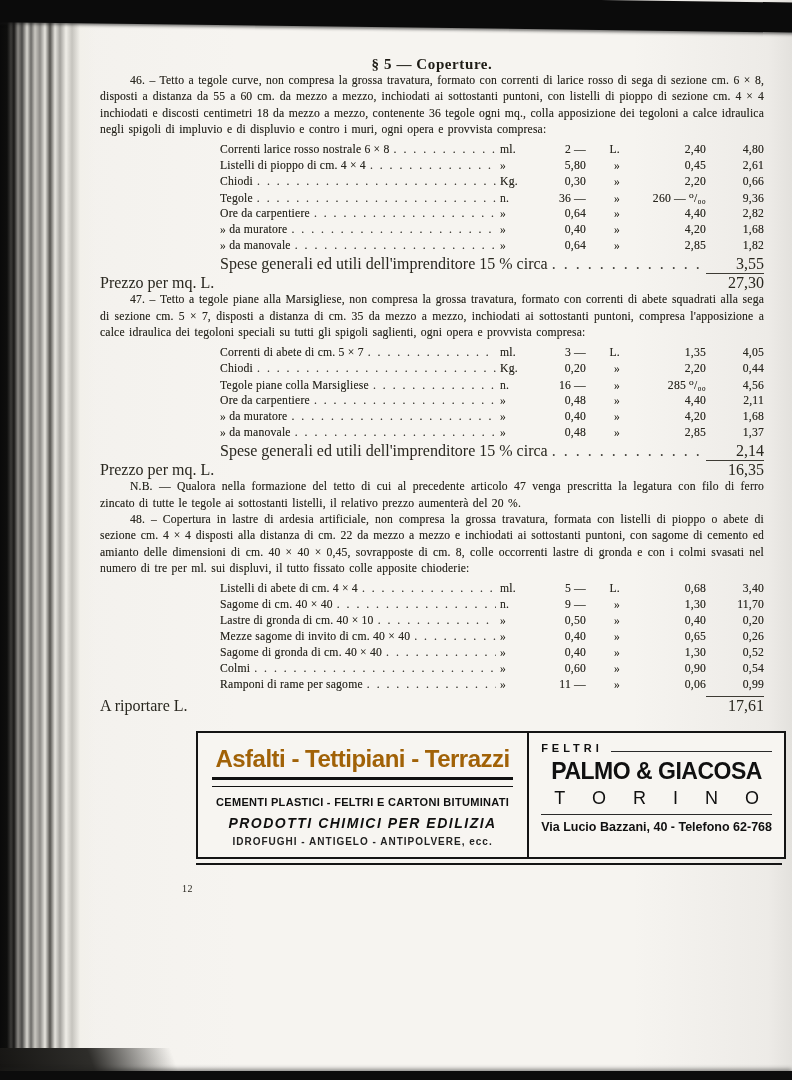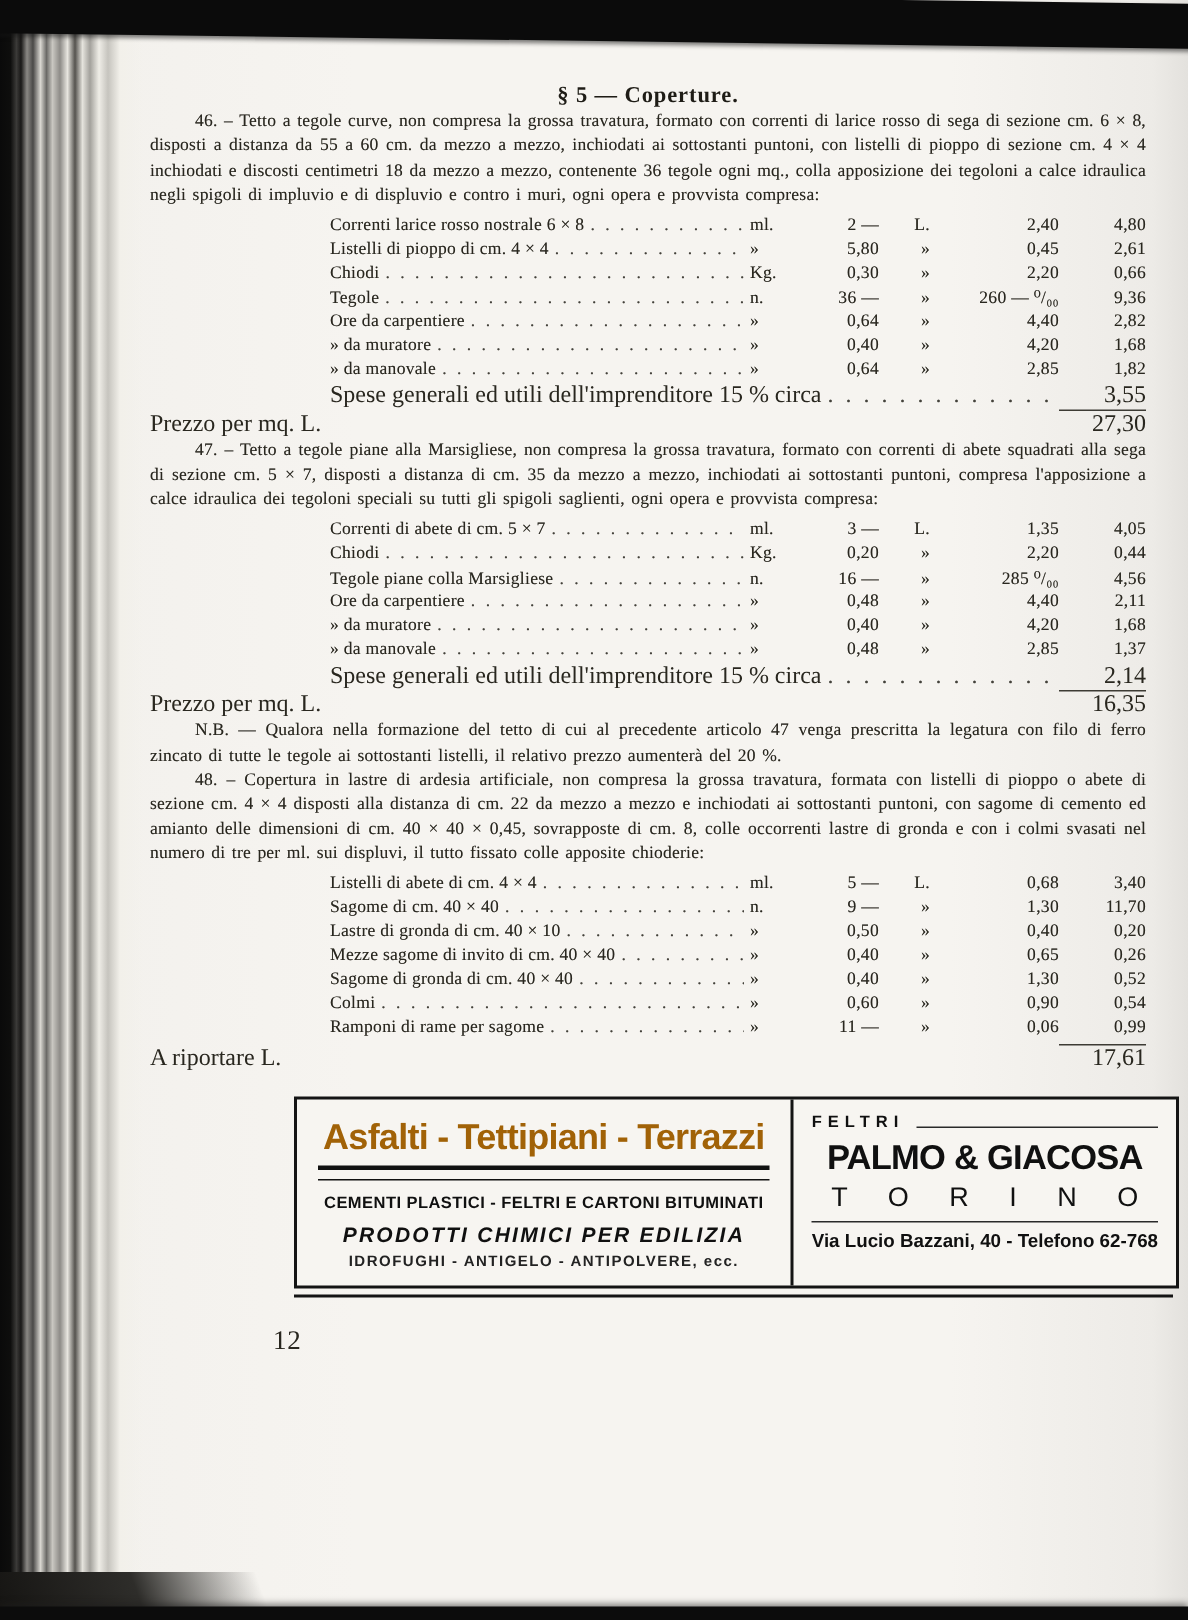--- a/index.html
+++ b/index.html
@@ -61,21 +61,21 @@
   .ad-line3{font-size:10px;font-weight:bold;letter-spacing:1px;margin-top:5px;color:#222;}
   .ad-right{flex:1;padding:9px 12px 8px;display:flex;flex-direction:column;}
   .ad-ditta{display:flex;align-items:flex-end;}
   .ad-ditta-label{font-size:11px;font-weight:bold;letter-spacing:4px;}
   .ad-ditta-line{flex:1;border-bottom:1.5px solid #2a2a2a;margin:0 0 2px 8px;}
   .ad-company{font-size:23px;font-weight:bold;letter-spacing:-.5px;margin-top:4px;text-align:center;white-space:nowrap;}
   .ad-city{font-size:18px;letter-spacing:11px;text-indent:11px;text-align:center;margin-top:3px;font-weight:normal;}
   .ad-address{font-size:12.5px;font-weight:bold;border-top:1.5px solid #2a2a2a;margin-top:5px;padding-top:5px;text-align:center;white-space:nowrap;}
   .ad-underline{width:586px;height:2px;background:#141414;margin:4px 0 0 96px;}
 
-  .page-number{margin:18px 0 0 82px;font-size:18px;letter-spacing:.5px;}
+  .page-number{margin:18px 0 0 82px;font-size:10px;letter-spacing:.5px;}
 </style>
 </head>
 <body>
 
 <div class="sheet">
   <div class="left-edge"></div>
   <div class="top-bar"></div>
   <div class="bottom-slope"></div>
   <div class="bottom-bar"></div>
 

